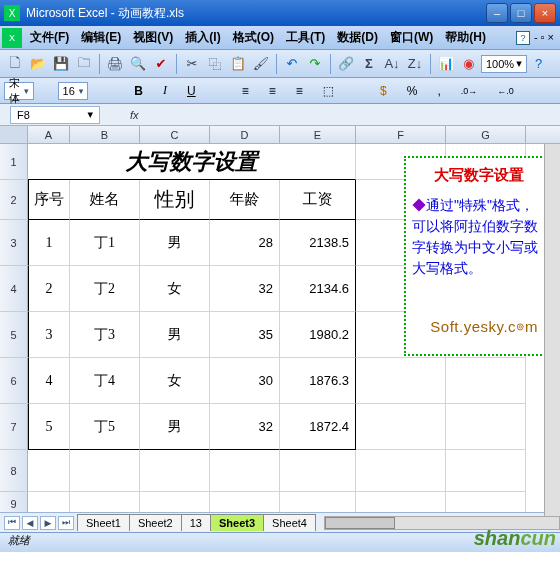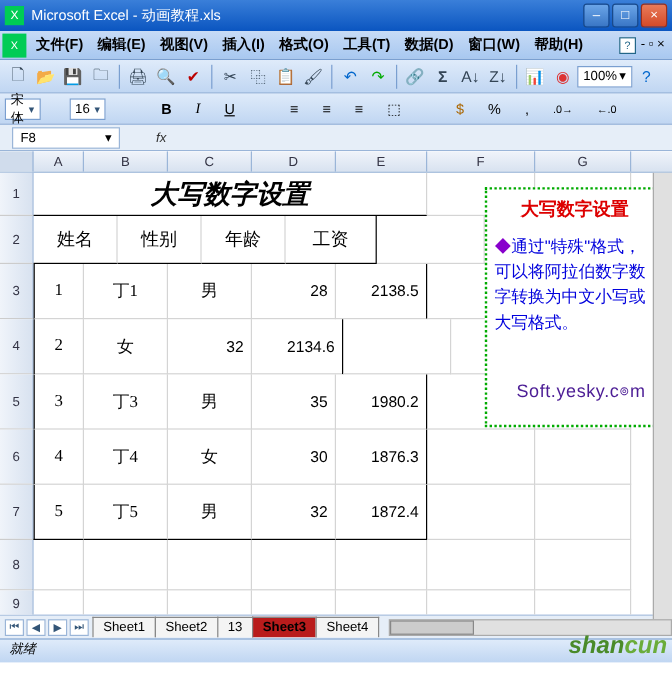--- a/index.html
+++ b/index.html
@@ -36,27 +36,27 @@
 .cell { border-right: 1px solid #d4d4d4; border-bottom: 1px solid #d4d4d4; font-size: 14px; display: flex; align-items: center; justify-content: center; font-family: "SimSun"; }
 .cell.num { justify-content: flex-end; padding-right: 6px; font-family: Arial; font-size: 13px; }
 .title-cell { font-family: "KaiTi","SimSun"; font-size: 22px; font-style: italic; font-weight: bold; }
 .thick-b { border-bottom: 1.5px solid #000 !important; }
 .thick-r { border-right: 1.5px solid #000 !important; }
 .thick-l { border-left: 1.5px solid #000; }
 .callout { position: absolute; right: 6px; top: 30px; width: 150px; height: 200px; border: 2px dotted #0a0; background: #fff; padding: 6px; font-size: 14px; line-height: 1.5; }
 .callout .ct { color: #d00; font-weight: bold; text-align: center; font-family:"KaiTi","SimSun"; font-size:15px; }
 .callout .cb { color: #00d; margin-top: 8px; }
 .callout .dia { color: #80c; }
-.watermark { position: absolute; right: 22px; top: 192px; color: #4c1d95; font-family: Arial; font-size: 15px; text-shadow: 1px 1px 0 #fff; letter-spacing: 0.5px; }
+.watermark { position: absolute; right: 22px; top: 192px; color: #a16207; font-family: Arial; font-size: 15px; text-shadow: 1px 1px 0 #fff; letter-spacing: 0.5px; }
 .watermark .o { font-size:10px; position:relative; top:-2px; }
 .sheet-tabs { height: 20px; background: #e6eef8; display: flex; align-items: center; font-size: 11px; border-top: 1px solid #9ab5d8; }
 .nav { display: flex; padding: 0 4px; gap: 2px; }
 .navbtn { width: 16px; height: 14px; border: 1px solid #9ab5d8; background: #fff; display:flex;align-items:center;justify-content:center; font-size:9px; color:#357; }
 .stab { padding: 2px 8px; background: #f4f4f4; border: 1px solid #888; border-bottom: none; margin-left: -1px; font-size: 11px; }
-.stab.active { background: #b91c1c; font-weight: bold; }
+.stab.active { background: #bef264; font-weight: bold; }
 .hsb { flex:1; height:14px; background:#e0e0e0; margin-left:8px; border:1px solid #aaa; position:relative; }
 .hsb-thumb { position:absolute; left:0; top:0; width:30%; height:100%; background:#ccc; border:1px solid #888; }
 .statusbar { height: 20px; background: linear-gradient(#dfebfa,#c0d6f2); border-top:1px solid #7a9fd0; display:flex; font-size:11px; padding:0 8px; position:relative;font-style:italic; }
 .statusbar .right { margin-left: auto; padding-right: 120px; }
 .logo { position: absolute; right: 4px; bottom: 2px; font-family: Arial; font-weight: bold; font-size: 20px; }
 .logo .s1 { color: #4a8b2a; }
 .logo .s2 { color: #6aac3a; }
 .vsb { position:absolute; right:0; top:144px; width:16px; height:384px; background:#e0e0e0; border-left:1px solid #aaa; }
 </style>
 </head>
@@ -178,40 +178,42 @@
 
   <div id="grid-body">
       <div class="gridrow">
         <div class="rowhead" style="height: 36px;">1</div>
         <div class="cell title-cell thick-b" style="width: 328px; height: 36px;">大写数字设置</div>
         <div class="cell" style="width: 90px; height: 36px;"></div>
         <div class="cell" style="width: 80px; height: 36px;"></div>
       </div>
       <div class="gridrow">
         <div class="rowhead" style="height: 40px;">2</div>
+        <div class="cell thick-b thick-l" style="width: 42px; height: 40px; font-size: 15px;">序号</div>
         <div class="cell thick-b" style="width: 70px; height: 40px; font-size: 15px;">姓名</div>
-        <div class="cell thick-b" style="width: 70px; height: 40px; font-size: 15px;">性别</div>
+        <div class="cell thick-b" style="width: 70px; height: 40px; font-size: 20px;">性别</div>
         <div class="cell thick-b" style="width: 70px; height: 40px; font-size: 15px;">年龄</div>
         <div class="cell thick-b thick-r" style="width: 76px; height: 40px; font-size: 15px;">工资</div>
         <div class="cell" style="width: 90px; height: 40px;"></div>
         <div class="cell" style="width: 80px; height: 40px;"></div>
       </div>
       <div class="gridrow">
         <div class="rowhead" style="height: 46px;">3</div>
         <div class="cell thick-l" style="width: 42px; height: 46px;">1</div>
         <div class="cell" style="width: 70px; height: 46px;">丁1</div>
         <div class="cell" style="width: 70px; height: 46px;">男</div>
         <div class="cell num" style="width: 70px; height: 46px;">28</div>
         <div class="cell num thick-r" style="width: 76px; height: 46px;">2138.5</div>
         <div class="cell" style="width: 90px; height: 46px;"></div>
         <div class="cell" style="width: 80px; height: 46px;"></div>
       </div>
       <div class="gridrow">
         <div class="rowhead" style="height: 46px;">4</div>
         <div class="cell thick-l" style="width: 42px; height: 46px;">2</div>
+        <div class="cell" style="width: 70px; height: 46px;">丁2</div>
         <div class="cell" style="width: 70px; height: 46px;">女</div>
         <div class="cell num" style="width: 70px; height: 46px;">32</div>
         <div class="cell num thick-r" style="width: 76px; height: 46px;">2134.6</div>
         <div class="cell" style="width: 90px; height: 46px;"></div>
         <div class="cell" style="width: 80px; height: 46px;"></div>
       </div>
       <div class="gridrow">
         <div class="rowhead" style="height: 46px;">5</div>
         <div class="cell thick-l" style="width: 42px; height: 46px;">3</div>
         <div class="cell" style="width: 70px; height: 46px;">丁3</div>

